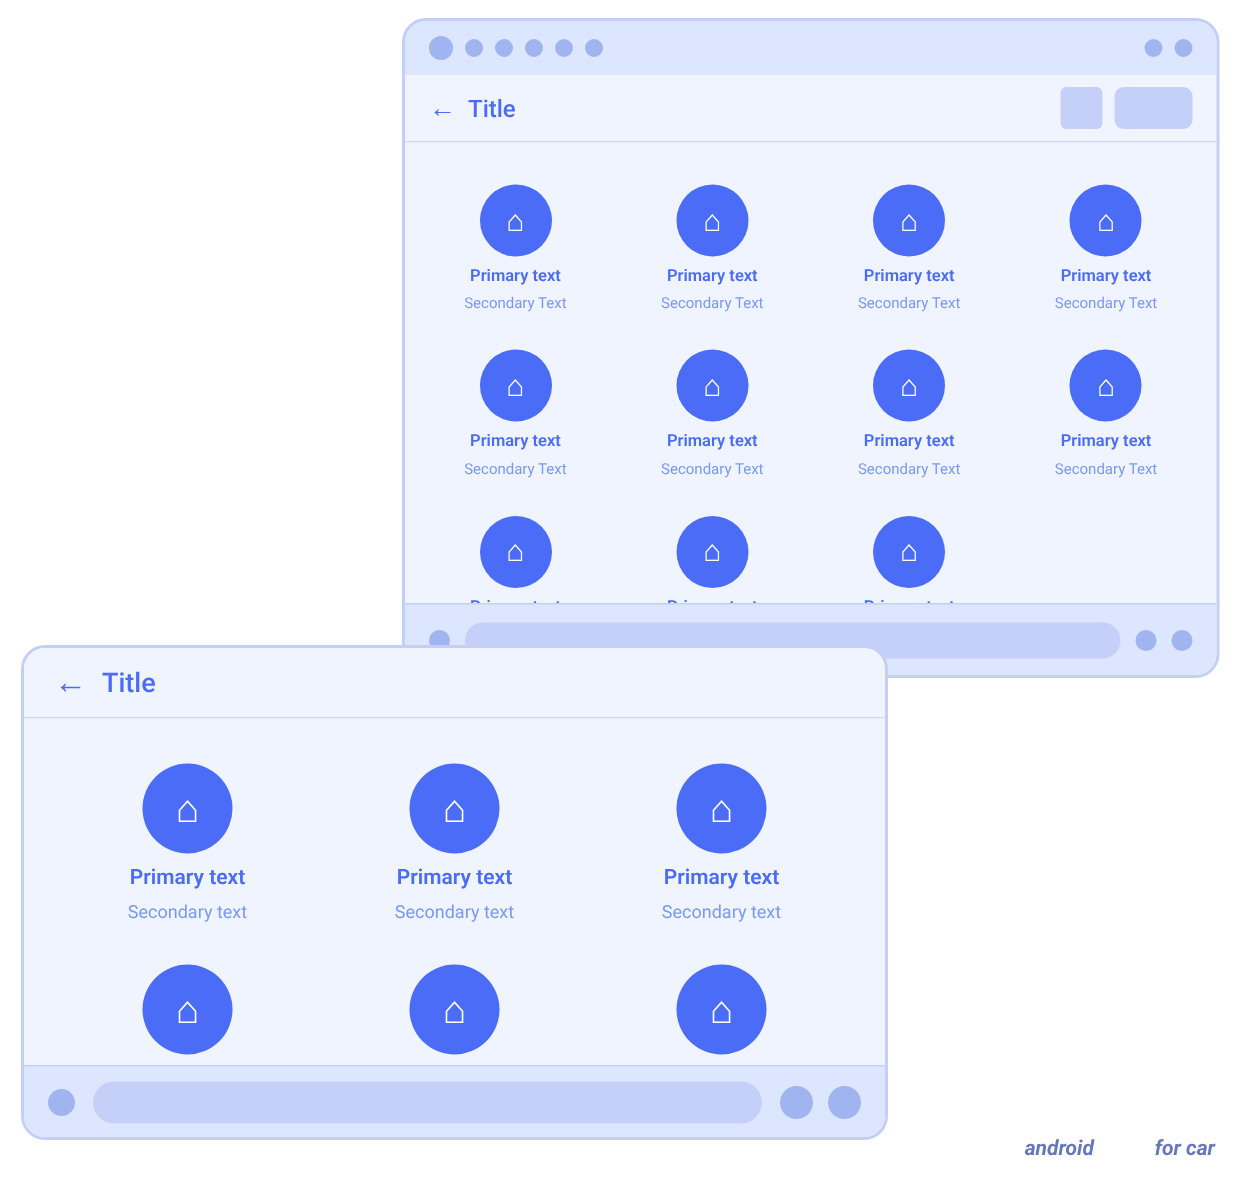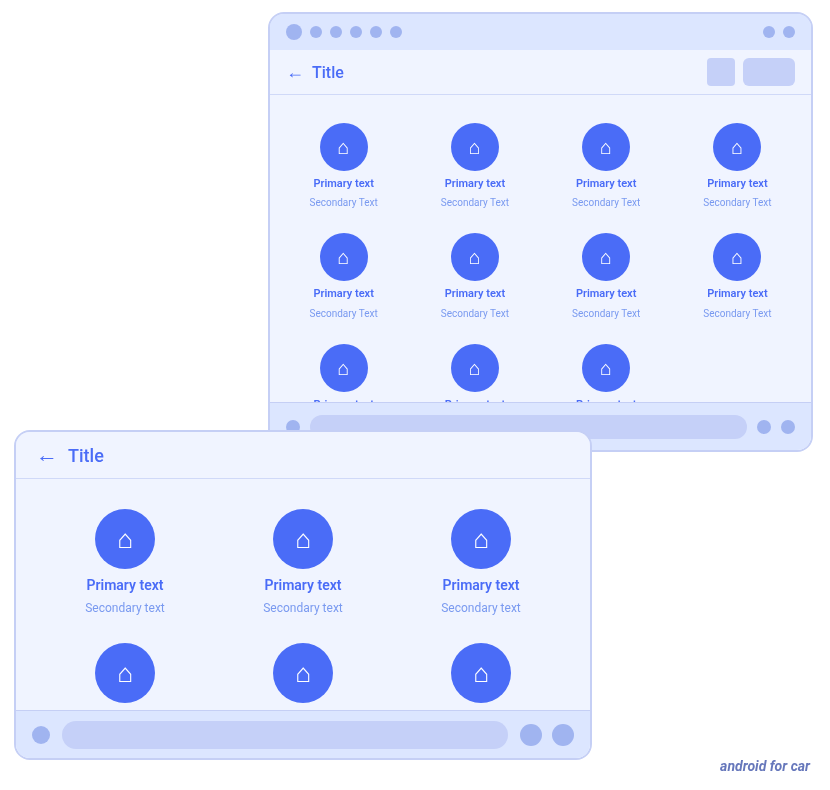--- a/index.html
+++ b/index.html
@@ -261,20 +261,21 @@
       position: absolute;
       bottom: 16px;
       right: 20px;
       font-size: 14px;
       color: #8899cc;
       font-style: italic;
     }
     .android-label span {
       font-weight: 700;
       color: #6677bb;
+      margin-left: 37px;
     }
   </style>
 </head>
 <body>
 
 <div class="phone-mockup">
 
   <div class="phone-status-bar">
     <div class="status-dots-row">
       <div class="status-dots-left">

